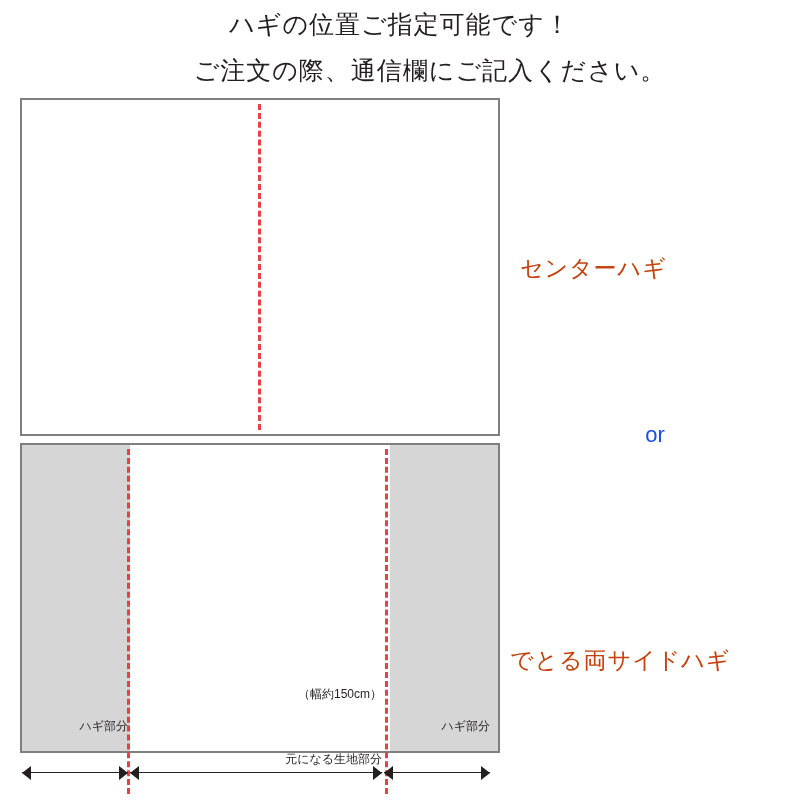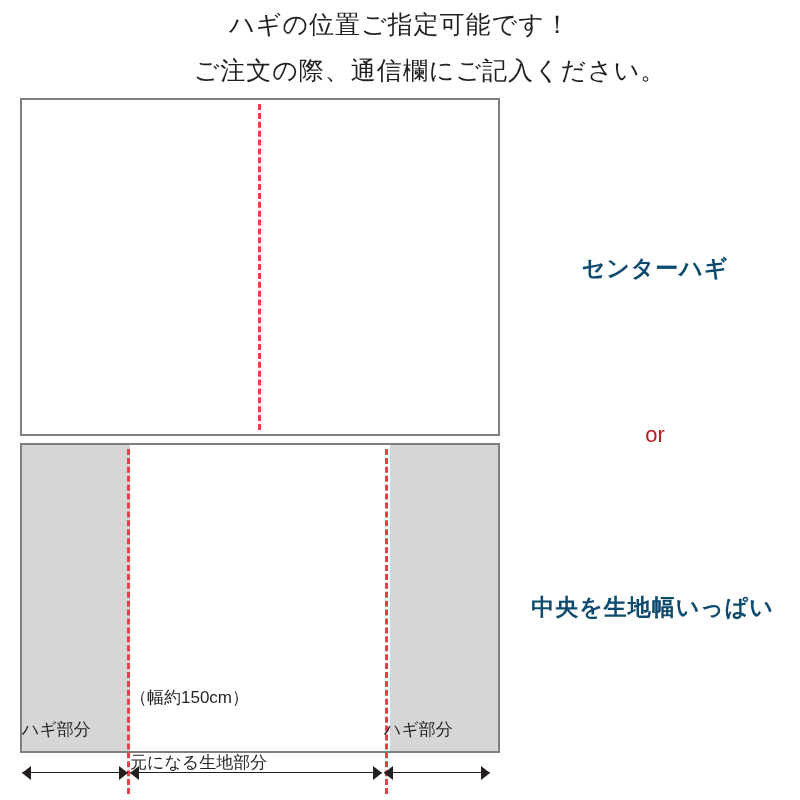--- a/index.html
+++ b/index.html
@@ -82,26 +82,25 @@
   }
   #seam-right {
     left: 385px;
     top: 449px;
     height: 345px;
   }
 
   
   .caption-red {
     position: absolute;
-    color: #0c4a6e;
+    color: #c2410c;
     font-size: 23px;
     letter-spacing: 1px;
     white-space: nowrap;
-    text-align: center;
-    font-weight: bold;
+    text-align: left;
   }
   #cap-center {
     left: 520px;
     top: 253px;
     width: 270px;
   }
   #cap-side-1 {
     left: 510px;
     top: 592px;
     width: 285px;
@@ -111,30 +110,30 @@
     top: 645px;
     width: 285px;
   }
   #cap-or {
     position: absolute;
     left: 520px;
     top: 422px;
     width: 270px;
     text-align: center;
     font-size: 22px;
-    color: #b91c1c;
+    color: #1d4ed8;
   }
 
   
   .inner-label {
     position: absolute;
-    font-size: 17px;
+    font-size: 12px;
     color: #231f20;
     white-space: nowrap;
-    text-align: left;
+    text-align: right;
   }
   #label-width {
     left: 130px;
     top: 686px;
     width: 252px;
   }
   #label-base {
     left: 130px;
     top: 718px;
     width: 252px;
@@ -214,15 +213,15 @@
     <div class="tip right"></div>
   </div>
   <div class="dim" id="dim-right">
     <div class="tip left"></div>
     <div class="bar"></div>
     <div class="tip right"></div>
   </div>
 
   <div class="caption-red" id="cap-center">センターハギ</div>
   <div id="cap-or">or</div>
-  <div class="caption-red" id="cap-side-1">中央を生地幅いっぱい</div>
+  <div class="caption-red" id="cap-side-2">でとる両サイドハギ</div>
 
 </div>
 
 </body></html>

